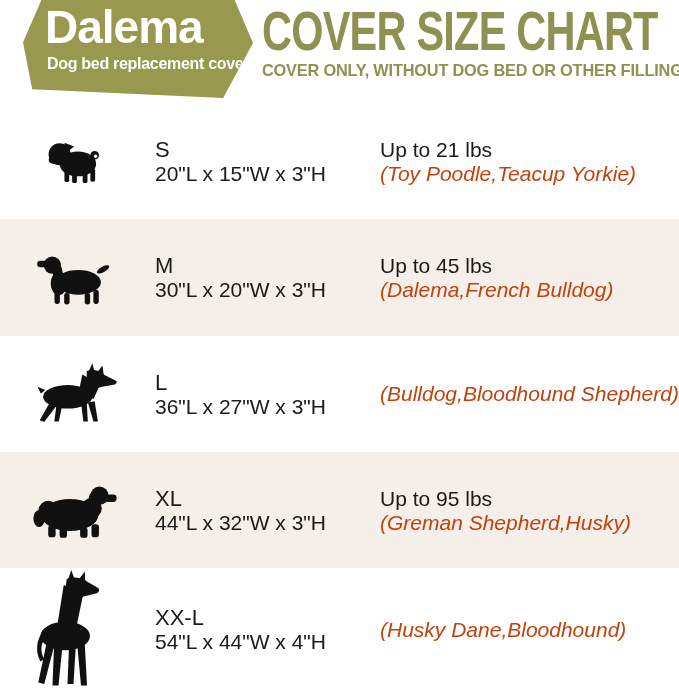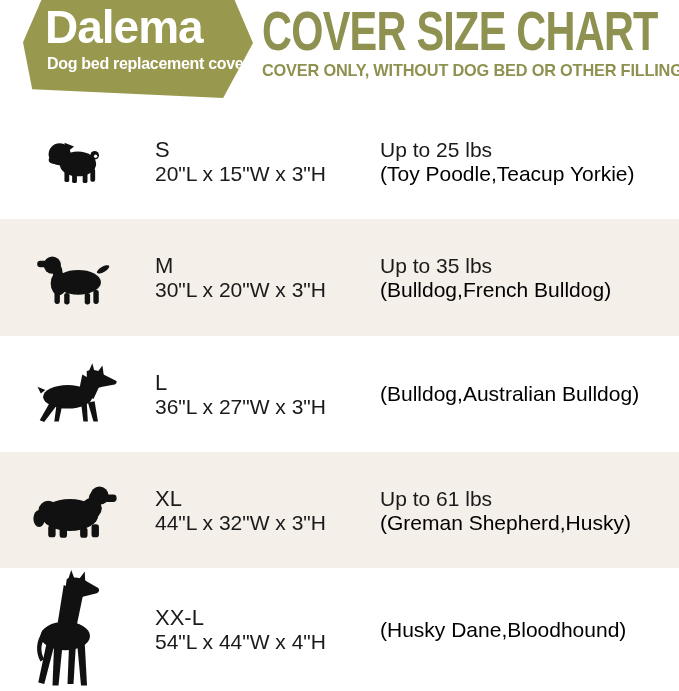--- a/index.html
+++ b/index.html
@@ -65,21 +65,21 @@
   .size-label{
     font-size:22px;color:#1a1a1a;line-height:25px;
   }
   .dims-text{
     font-size:21px;color:#1a1a1a;line-height:24px;
   }
   .weight-text{
     font-size:21px;color:#1a1a1a;line-height:25px;
   }
   .breeds-text{
-    font-size:21px;color:#000000;line-height:24px;white-space:nowrap;
+    font-size:21px;color:#c2410c;line-height:24px;white-space:nowrap;font-style:italic;
   }
   .dog{fill:#111111;}
   svg{display:block;}
 </style>
 </head>
 <body>
 
 <div class="page">
 
   <div class="header">
@@ -110,21 +110,21 @@
           </g>
           <circle cx="103" cy="40" r="3.5" fill="#ffffff"></circle>
         </svg>
       </span>
     </div>
     <div class="size-cell">
       <div class="size-label">S</div>
       <div class="dims-text">20"L x 15"W x 3"H</div>
     </div>
     <div class="weight-cell">
-      <div class="weight-text">Up to 25 lbs</div>
+      <div class="weight-text">Up to 21 lbs</div>
       <div class="breeds-text">(Toy Poodle,Teacup Yorkie)</div>
     </div>
   </div>
 
   <div class="row r2 alt">
     <div class="icon-cell">
       <span>
         <svg width="76" height="54" viewBox="0 0 140 100">
           <g class="dog">
             <rect x="0" y="18" width="28" height="12" rx="6"></rect>
@@ -139,22 +139,22 @@
             <rect x="104" y="72" width="10" height="26" rx="4"></rect>
           </g>
         </svg>
       </span>
     </div>
     <div class="size-cell">
       <div class="size-label">M</div>
       <div class="dims-text">30"L x 20"W x 3"H</div>
     </div>
     <div class="weight-cell">
-      <div class="weight-text">Up to 35 lbs</div>
-      <div class="breeds-text">(Bulldog,French Bulldog)</div>
+      <div class="weight-text">Up to 45 lbs</div>
+      <div class="breeds-text">(Dalema,French Bulldog)</div>
     </div>
   </div>
 
   <div class="row r3">
     <div class="icon-cell">
       <span>
         <svg width="84" height="62" viewBox="0 0 150 110">
           <g class="dog">
             <path d="M106,0 L112,24 L98,18 Z"></path>
             <path d="M124,4 L127,26 L112,20 Z"></path>
@@ -168,21 +168,21 @@
             <path d="M22,48 L8,42 L14,54 Z"></path>
           </g>
         </svg>
       </span>
     </div>
     <div class="size-cell">
       <div class="size-label">L</div>
       <div class="dims-text">36"L x 27"W x 3"H</div>
     </div>
     <div class="weight-cell">
-      <div class="breeds-text">(Bulldog,Australian Bulldog)</div>
+      <div class="breeds-text">(Bulldog,Bloodhound Shepherd)</div>
     </div>
   </div>
 
   <div class="row r4 alt">
     <div class="icon-cell">
       <span>
         <svg width="86" height="57" viewBox="0 0 150 100">
           <g class="dog">
             <circle cx="118" cy="24" r="16"></circle>
             <rect x="126" y="22" width="22" height="13" rx="6"></rect>
@@ -197,21 +197,21 @@
             <rect x="104" y="74" width="13" height="23" rx="5"></rect>
           </g>
         </svg>
       </span>
     </div>
     <div class="size-cell">
       <div class="size-label">XL</div>
       <div class="dims-text">44"L x 32"W x 3"H</div>
     </div>
     <div class="weight-cell">
-      <div class="weight-text">Up to 61 lbs</div>
+      <div class="weight-text">Up to 95 lbs</div>
       <div class="breeds-text">(Greman Shepherd,Husky)</div>
     </div>
   </div>
 
   <div class="row r5">
     <div class="icon-cell">
       <span>
         <svg width="86" height="120" viewBox="0 0 110 160">
           <g class="dog">
             <path d="M50,0 L58,22 L44,18 Z"></path>

